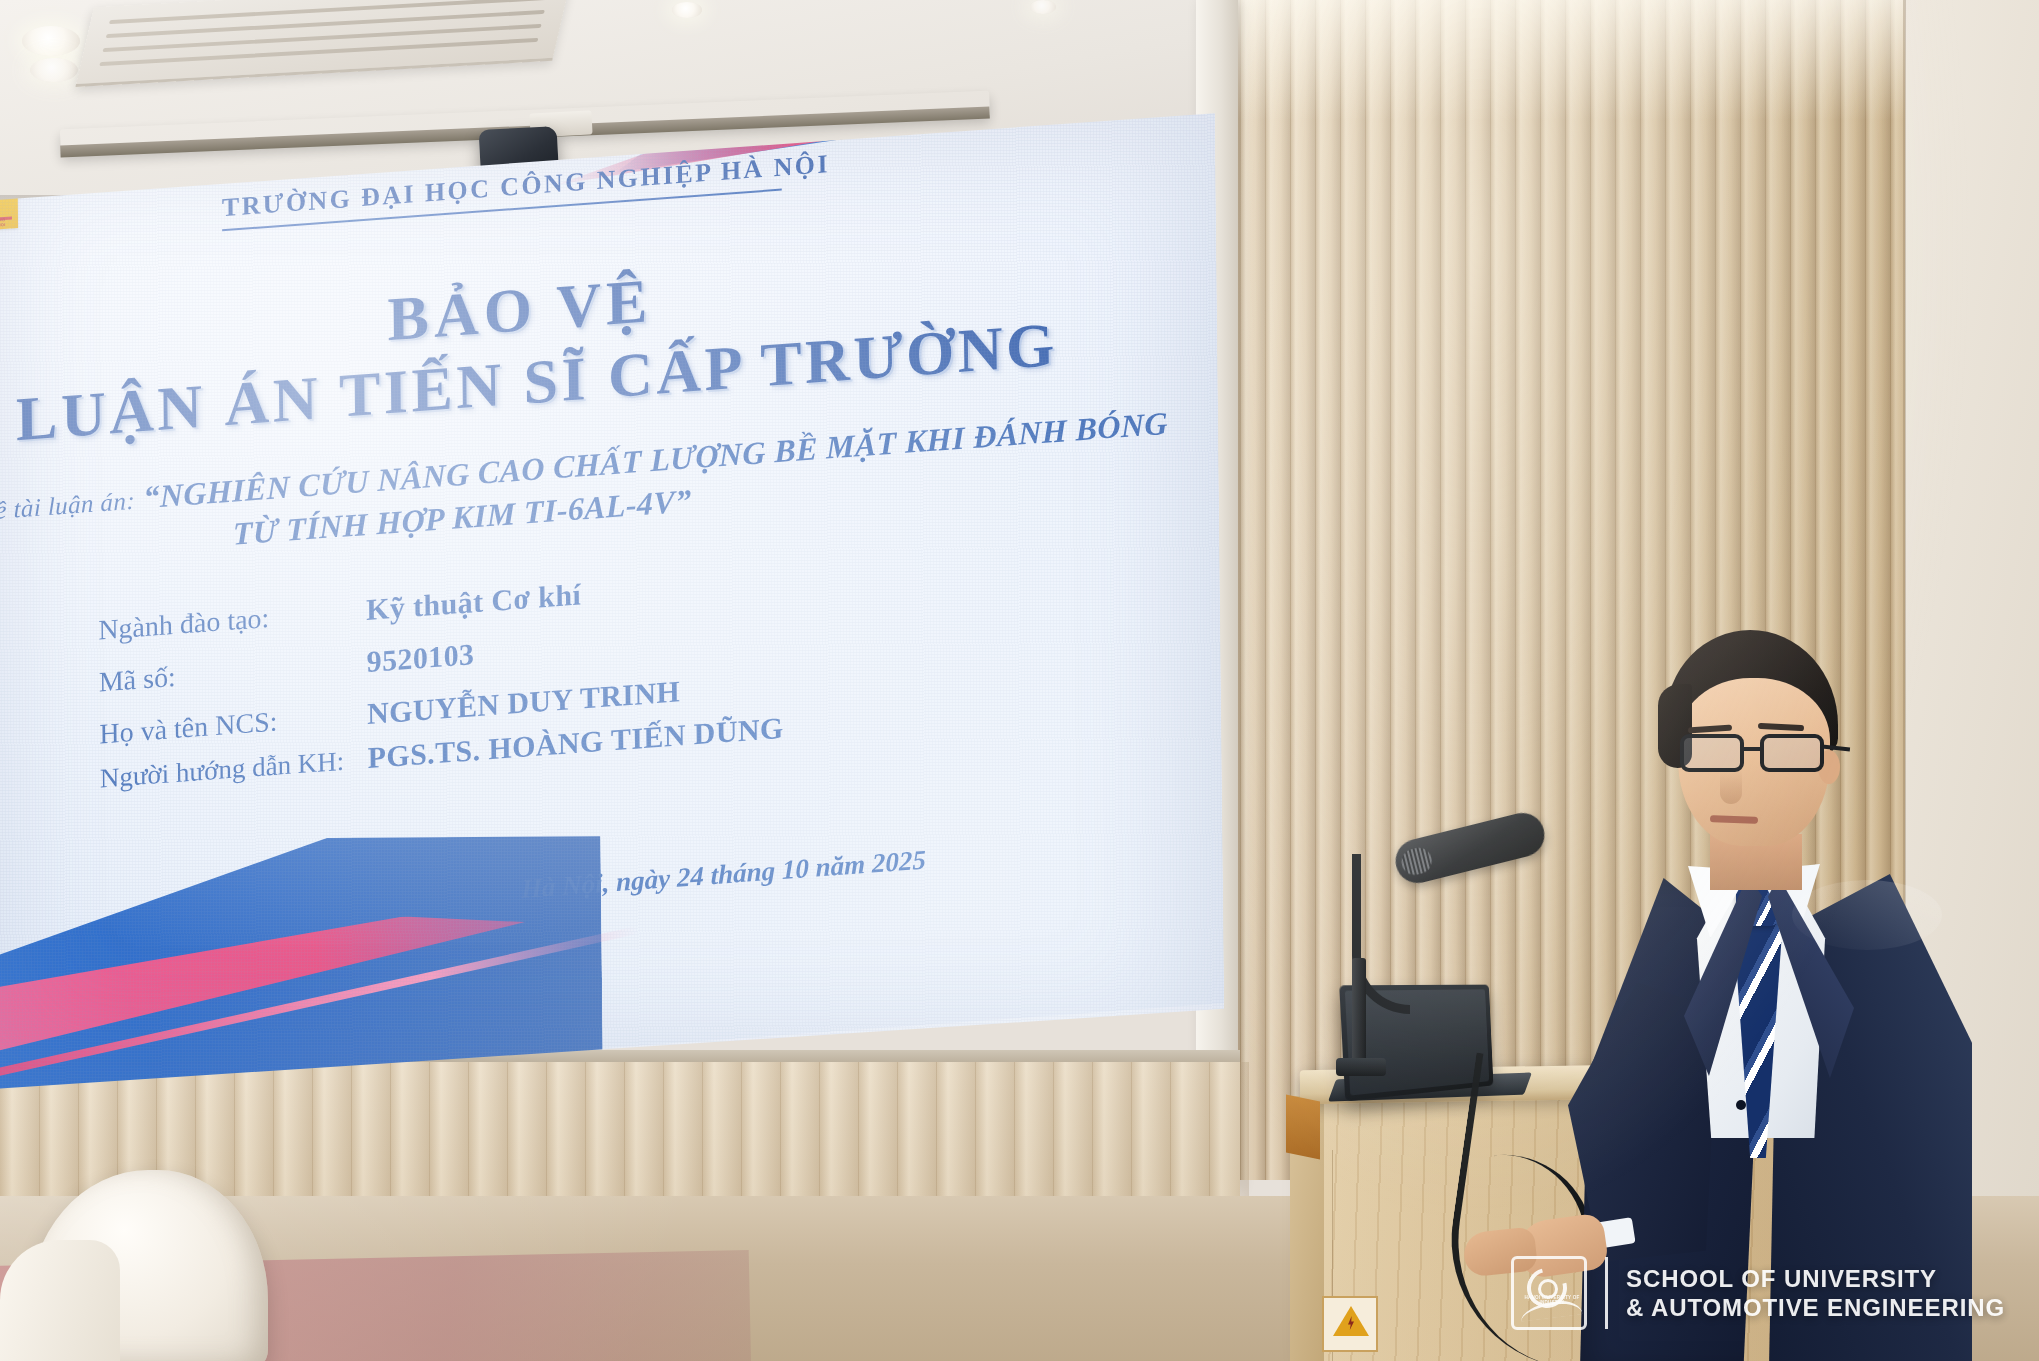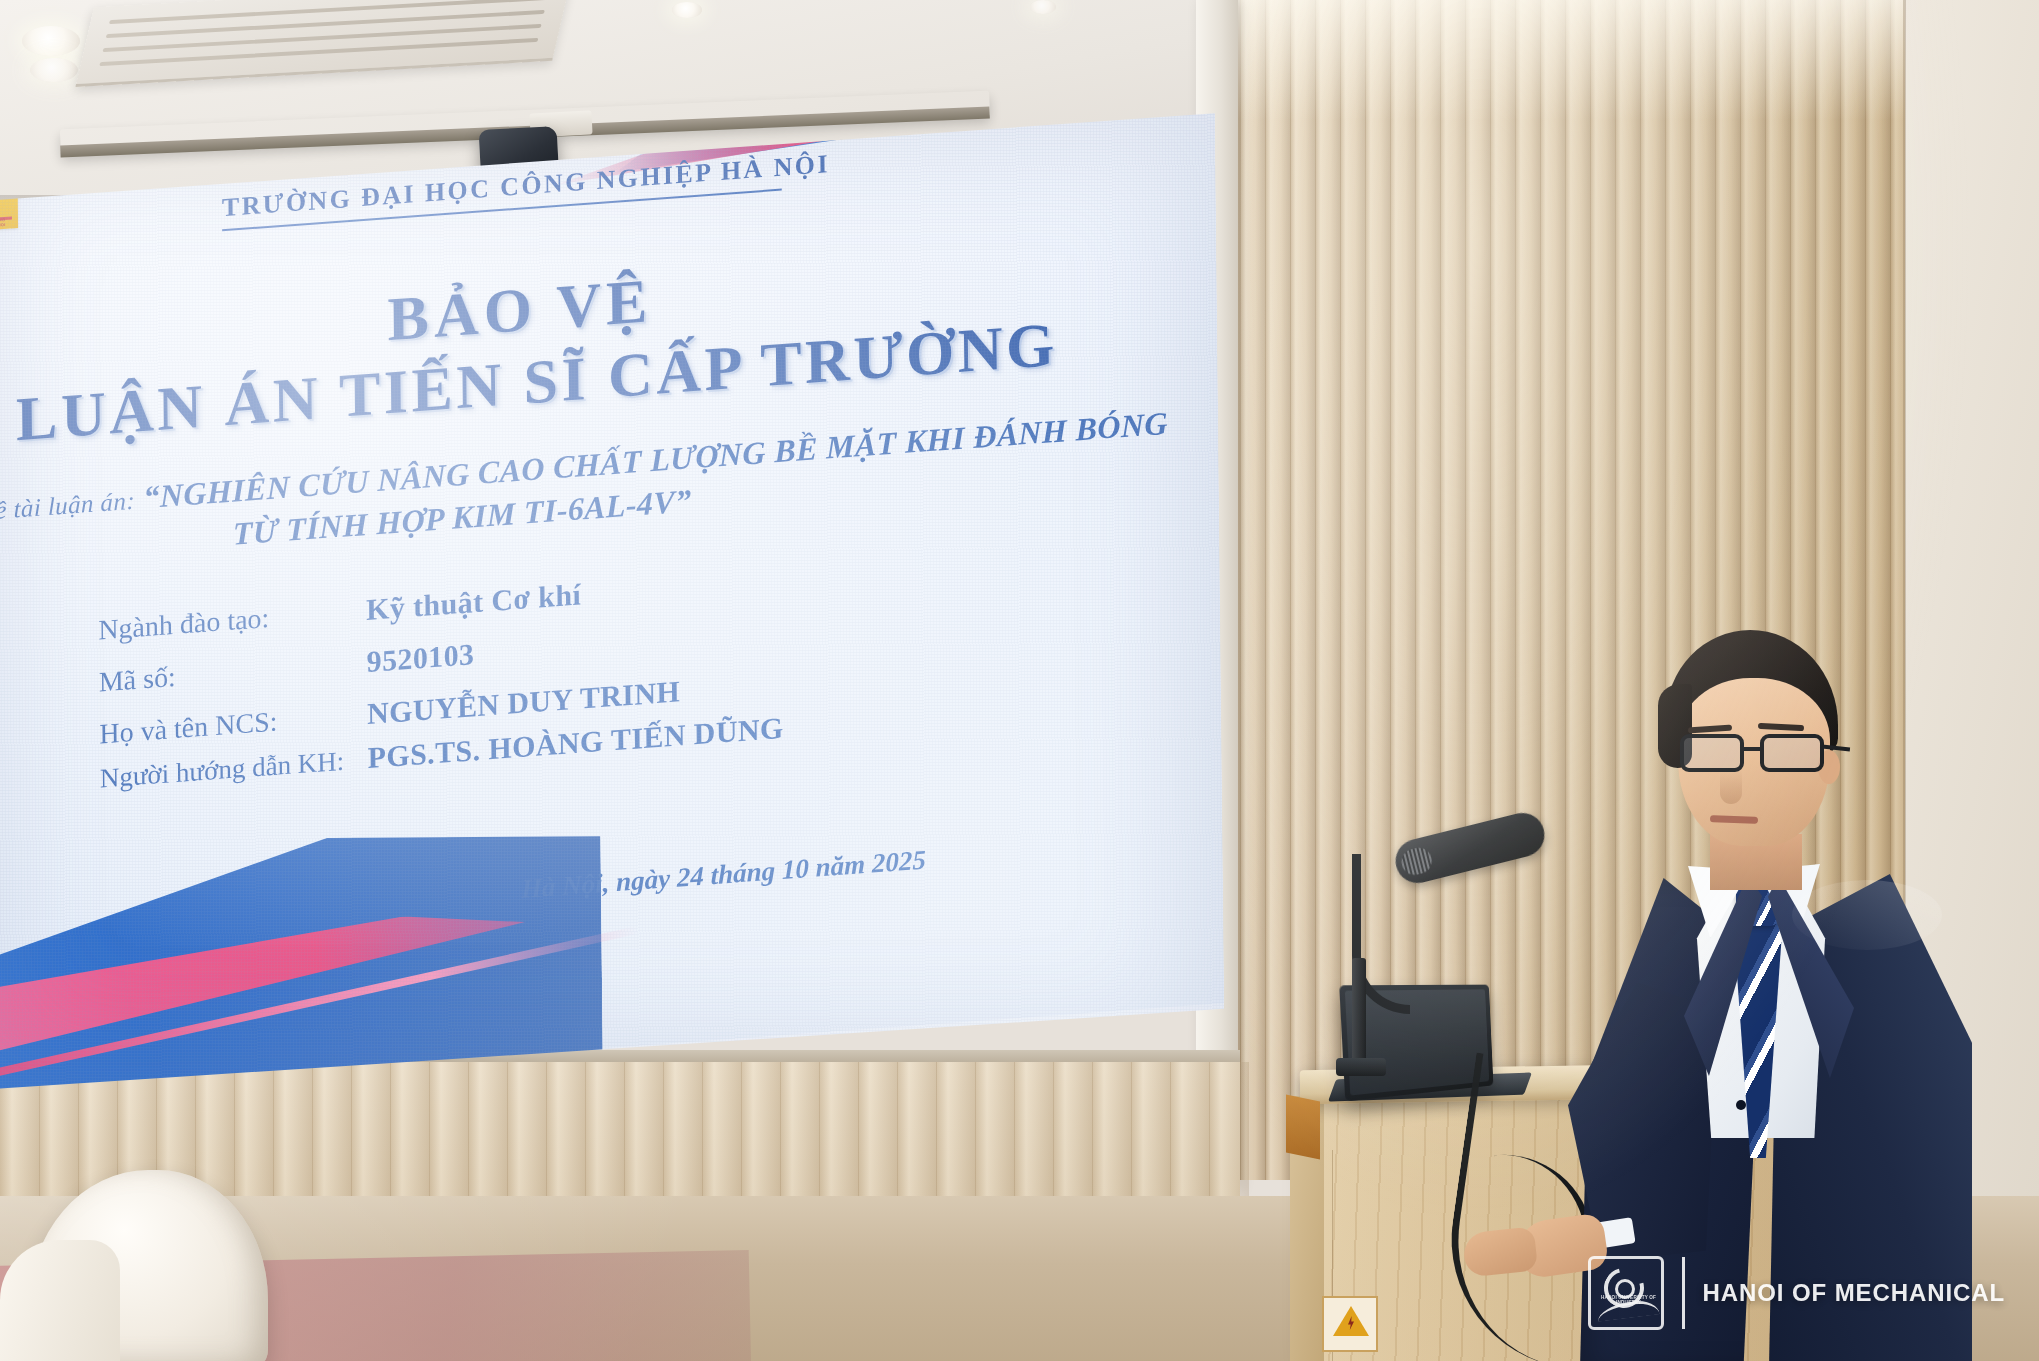--- a/index.html
+++ b/index.html
@@ -847,17 +847,18 @@
 
   <div class="watermark">
     <div class="wm-badge">
       <div class="c1"></div>
         <div class="c2"></div>
         <div class="swoosh"></div>
       <div class="mini">HANOI UNIVERSITY OF INDUSTRY</div>
     </div>
     <div class="wm-div"></div>
     <div class="wm-sub">
-      <div>HANOI OF MECHANICAL</div>
+      <div>SCHOOL OF UNIVERSITY</div>
+      <div>&amp; AUTOMOTIVE ENGINEERING</div>
     </div>
   </div>
 
 </div>
 
 </body></html>

